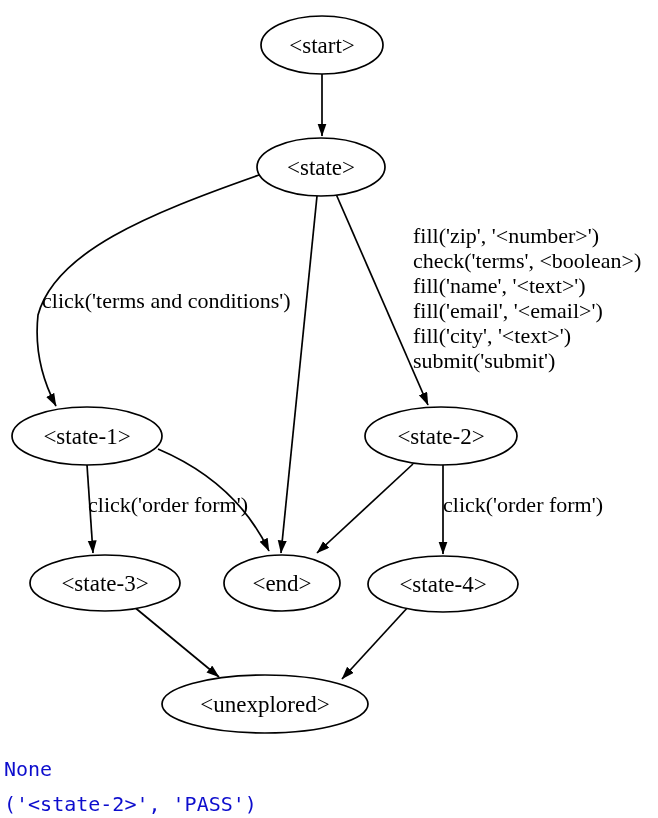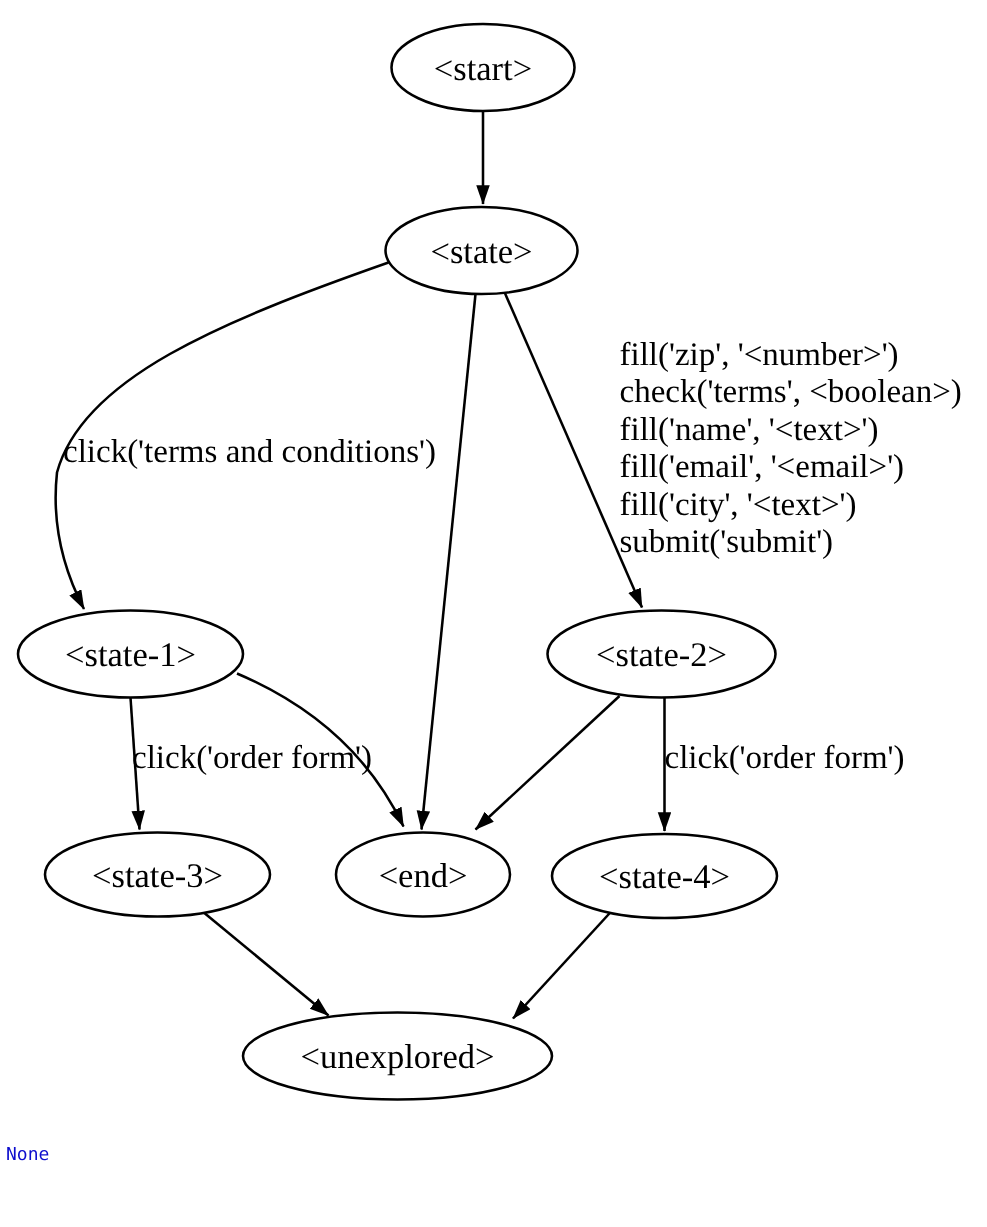--- a/index.html
+++ b/index.html
@@ -43,21 +43,21 @@
   .edge-label {
     font-family: "Liberation Serif", serif;
     font-size: 22px;
     fill: var(--ink, #000000);
     text-anchor: start;
   }
   .out-line {
     position: absolute;
     left: 4px;
     font-family: "DejaVu Sans Mono", "Liberation Mono", monospace;
-    font-size: 12px;
+    font-size: 20px;
     line-height: 19px;
     color: var(--out-color, #0d0dcd);
     white-space: pre;
   }
   .out-line-1 { top: 760px; }
   .out-line-2 { top: 795px; }
 </style>
 </head>
 <body>
 
@@ -128,14 +128,15 @@
       <text class="node-label" x="443" y="592">&lt;state-4&gt;</text>
     </g>
 
     <g>
       <ellipse class="node-ellipse" cx="265" cy="704" rx="103" ry="29"></ellipse>
       <text class="node-label" x="265" y="712">&lt;unexplored&gt;</text>
     </g>
   </svg>
 
   <div class="out-line out-line-1">None</div>
+  <div class="out-line out-line-2">('&lt;state-2&gt;', 'PASS')</div>
 
 </div>
 
 </body></html>

